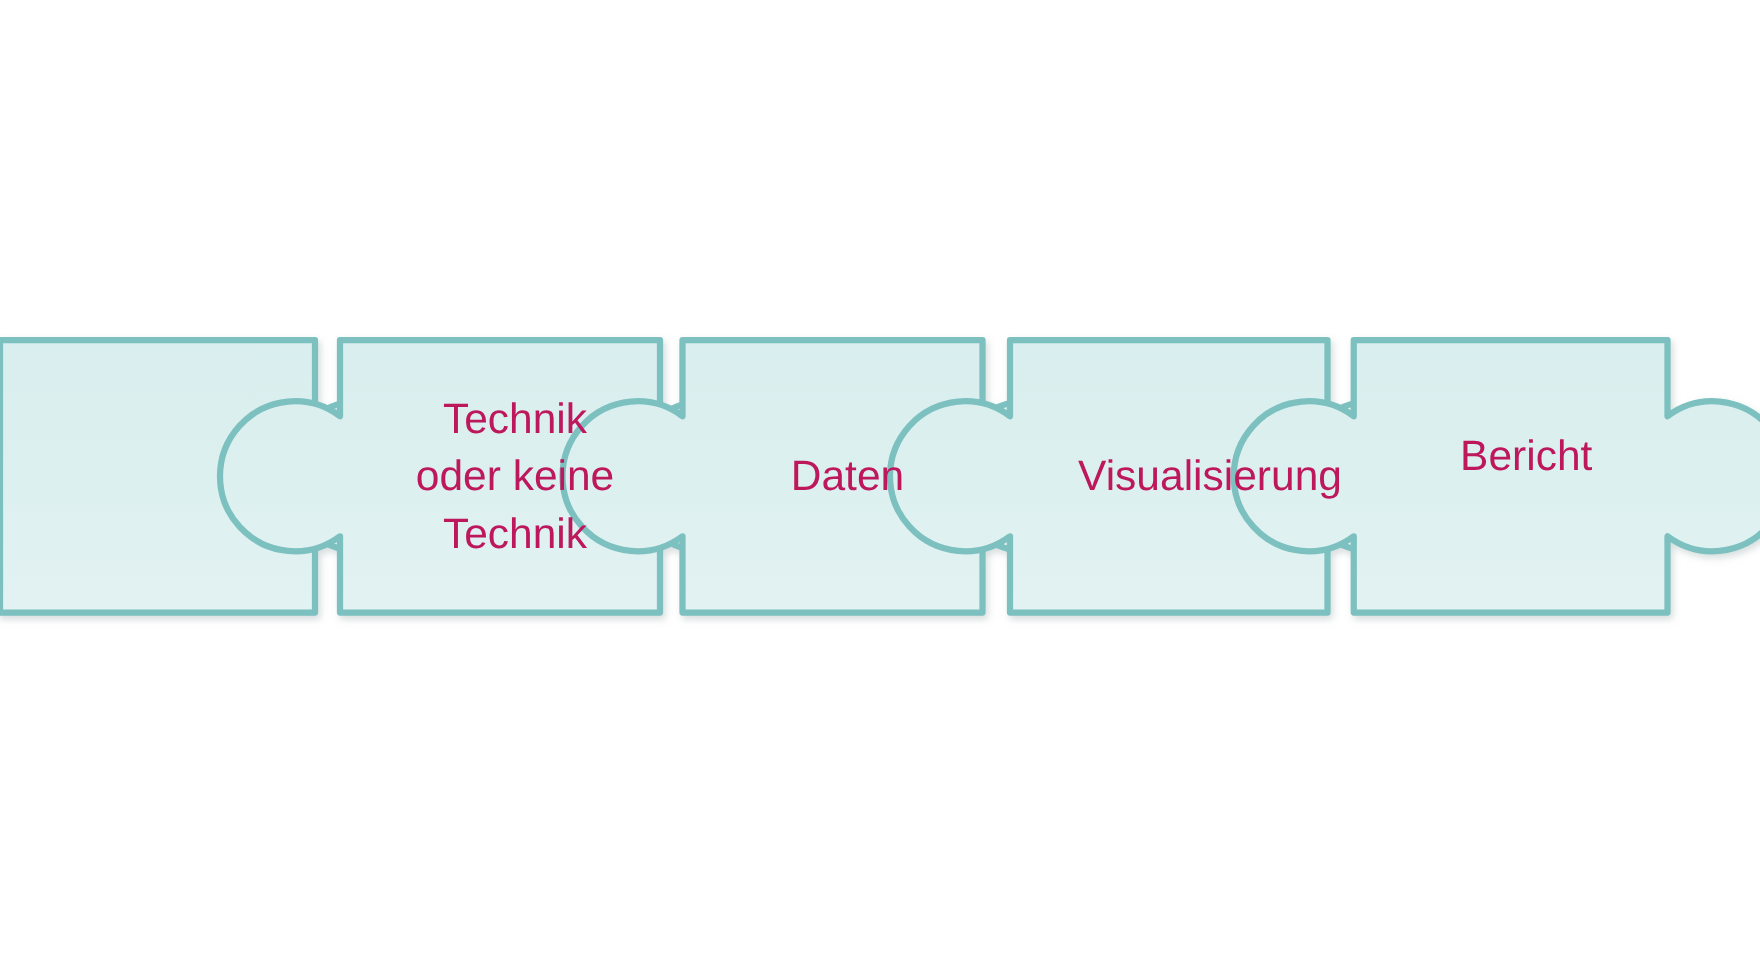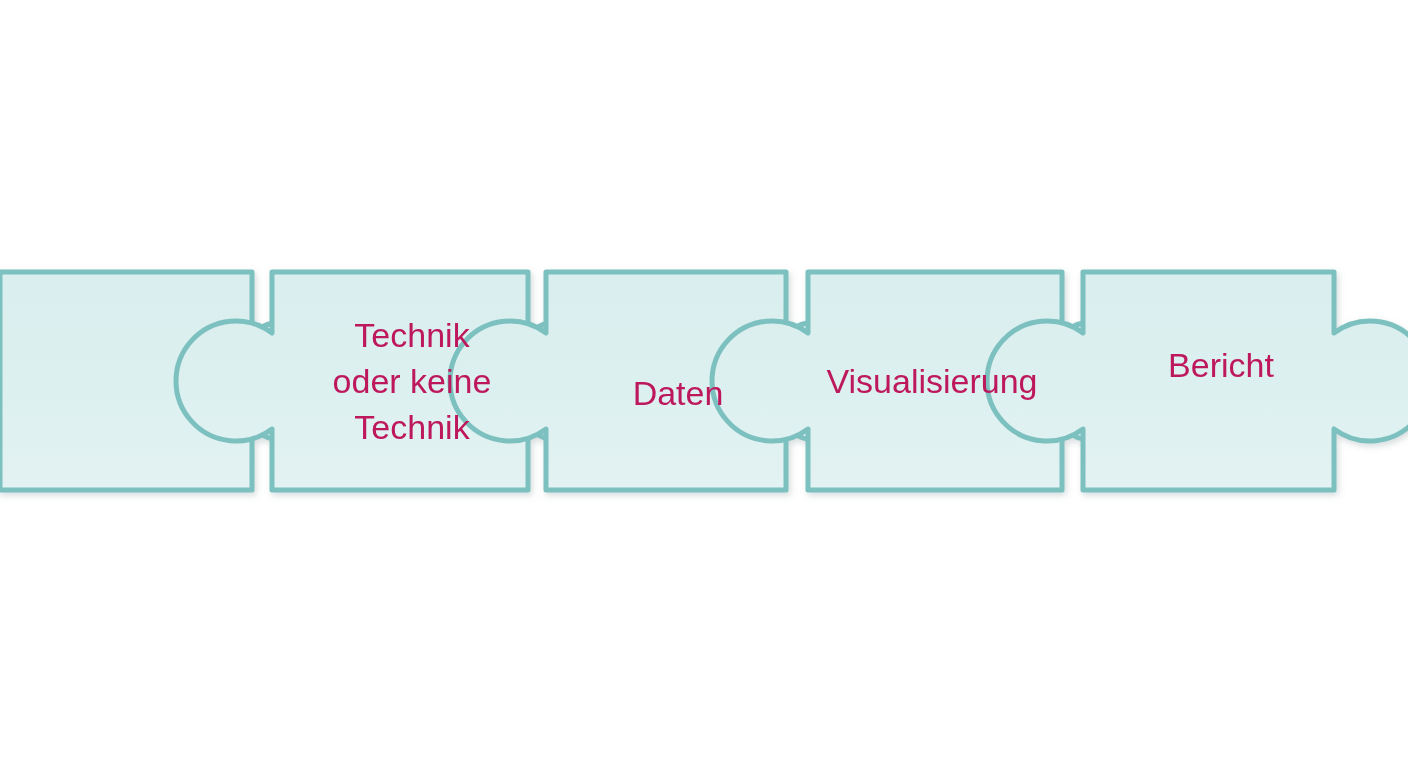--- a/index.html
+++ b/index.html
@@ -58,19 +58,19 @@
           <path d="M 1083 272 L 1334 272 L 1334 333 A 60 60 0 1 1 1334 429 L 1334 490 L 1083 490 L 1083 429 A 60 60 0 1 1 1083 333 L 1083 333 Z" fill="url(#pieceFill)" stroke="#7dc0c0" stroke-width="5" stroke-linejoin="round"></path>
         </g>
       </g>
   </svg>
 
 
   <div class="piece-label" style="left:296px;top:272px;width:232px;height:218px;">Technik
 oder keine
 Technik</div>
 
-  <div class="piece-label" style="left:570px;top:284px;width:216px;height:218px;">Daten</div>
+  <div class="piece-label" style="left:570px;top:272px;width:216px;height:218px;">Daten</div>
 
-  <div class="piece-label" style="left:792px;top:272px;width:280px;height:218px;">Visualisierung</div>
+  <div class="piece-label" style="left:828px;top:272px;width:280px;height:218px;">Visualisierung</div>
 
   <div class="piece-label" style="left:1108px;top:256px;width:226px;height:218px;">Bericht</div>
 
 </div>
 
 </body></html>

